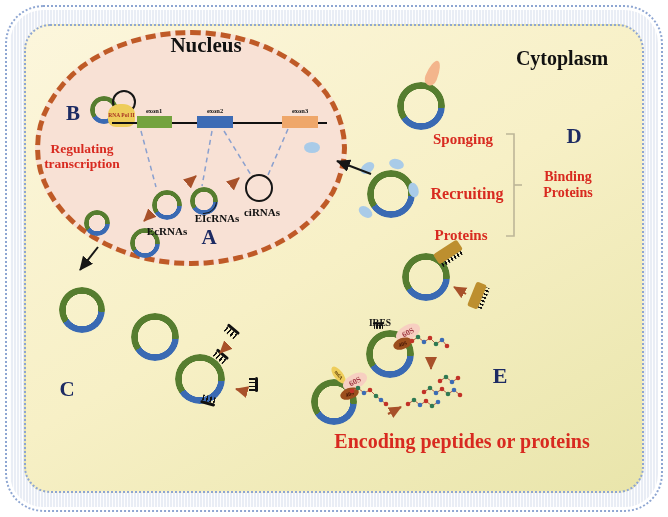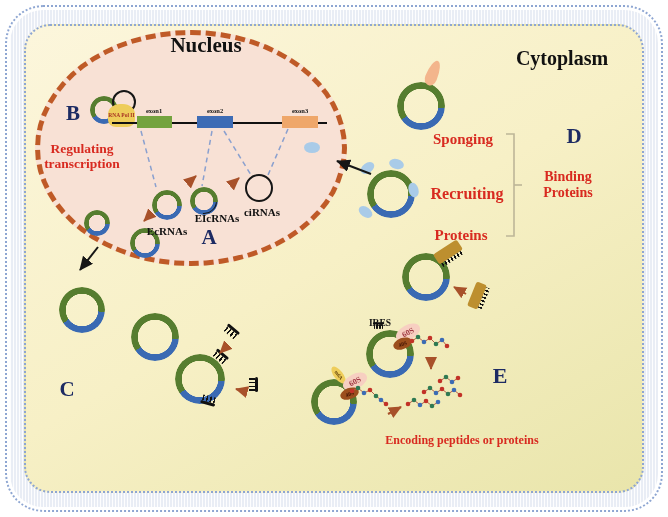--- a/index.html
+++ b/index.html
@@ -143,21 +143,21 @@
   <div class="t blk" style="left:380px;top:323px;font-size:9.5px">IRES</div>
   <div class="s60" style="left:395px;top:325px;transform:rotate(-28deg)">60S</div>
   <div class="s40" style="left:393px;top:338px;transform:rotate(-20deg)">40S</div>
 
   <div class="ring" style="left:311px;top:379px;--d:46px"></div>
   <div class="banana" style="left:334px;top:365px;transform:rotate(-38deg)">m6A</div>
   <div class="s60" style="left:342px;top:374px;transform:rotate(-28deg)">60S</div>
   <div class="s40" style="left:340px;top:388px;transform:rotate(-20deg)">40S</div>
 
   <div class="t navy" style="left:500px;top:376px;font-size:22px">E</div>
-  <div class="t red" style="left:462px;top:441px;font-size:12px">Encoding peptides or proteins</div>
+  <div class="t red" style="left:462px;top:441px;font-size:20px">Encoding peptides or proteins</div>
 
   <svg class="overlay" width="668" height="517" viewBox="0 0 668 517">
     <defs>
       <marker id="mB" markerWidth="8" markerHeight="8" refX="6.5" refY="3.2" orient="auto">
         <path d="M0,0 L7,3.2 L0,6.4 z" fill="#161616"></path>
       </marker>
       <marker id="mS" markerWidth="8" markerHeight="8" refX="6" refY="3" orient="auto">
         <path d="M0,0 L6.5,3 L0,6 z" fill="#a8512a"></path>
       </marker>
     </defs>

